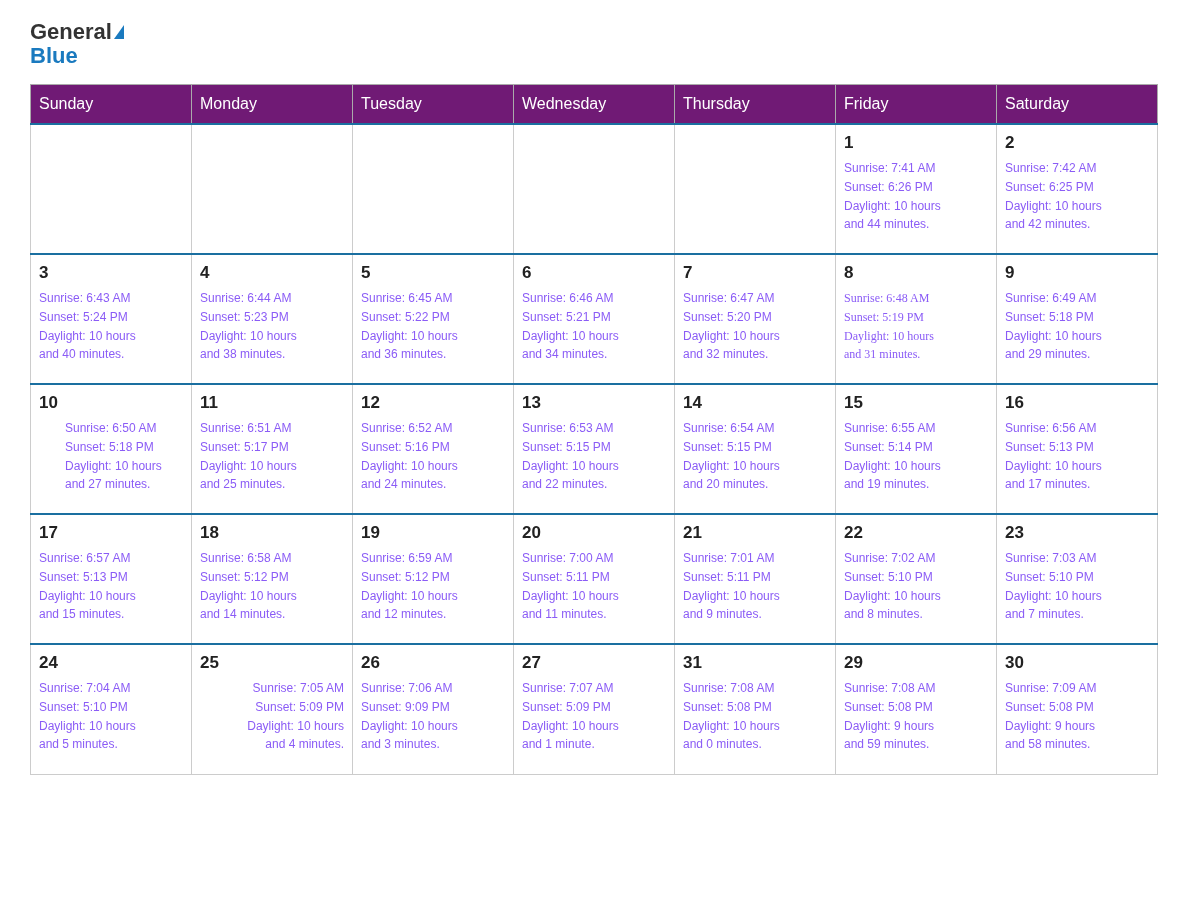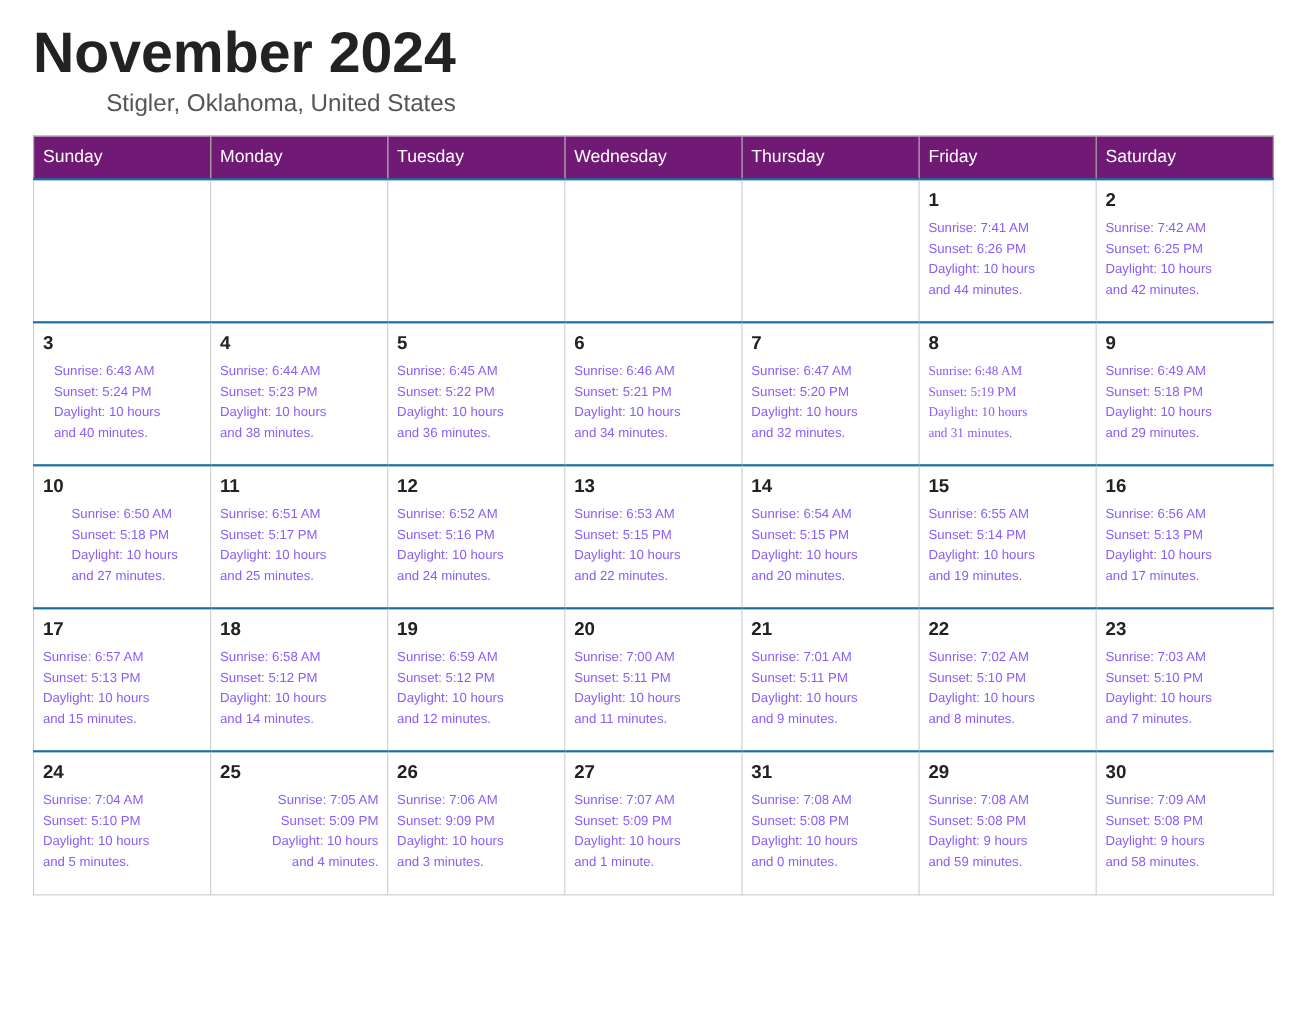--- a/index.html
+++ b/index.html
@@ -87,23 +87,26 @@
       background: #fff;
     }
     tr.week-row td {
       border-top: 2px solid #1a6fa0;
     }
   </style>
 </head>
 <body>
 
 <div class="header-area">
-  <div class="title-block">
-    <div class="month-title">November 2024</div>
-    <div class="location-subtitle">Stigler, Oklahoma, United States</div>
+  <div class="logo">
+    <div style="display:flex; align-items:center;">
+      <span class="logo-text">General</span>
+      <span class="logo-arrow"></span>
+    </div>
+    <span class="logo-text" style="color:#1a7abf;">Blue</span>
   </div>
 </div>
 
 <table class="calendar-table">
   <thead>
     <tr>
 
     <th>Sunday</th>
         <th>Monday</th>
         <th>Tuesday</th>
@@ -132,21 +135,21 @@
           <span class="day-number">2</span>
           <div class="day-info" style="white-space: pre-line;">Sunrise: 7:42 AM
 Sunset: 6:25 PM
 Daylight: 10 hours
 and 42 minutes.</div>
         </td>
       </tr>
       <tr class="week-row">
         <td>
           <span class="day-number">3</span>
-          <div class="day-info" style="white-space: pre-line; margin-left: 10px;">Sunrise: 6:43 AM
+          <div class="day-info" style="white-space: pre-line;">Sunrise: 6:43 AM
 Sunset: 5:24 PM
 Daylight: 10 hours
 and 40 minutes.</div>
         </td>
         <td>
           <span class="day-number">4</span>
           <div class="day-info" style="white-space: pre-line;">Sunrise: 6:44 AM
 Sunset: 5:23 PM
 Daylight: 10 hours
 and 38 minutes.</div>

